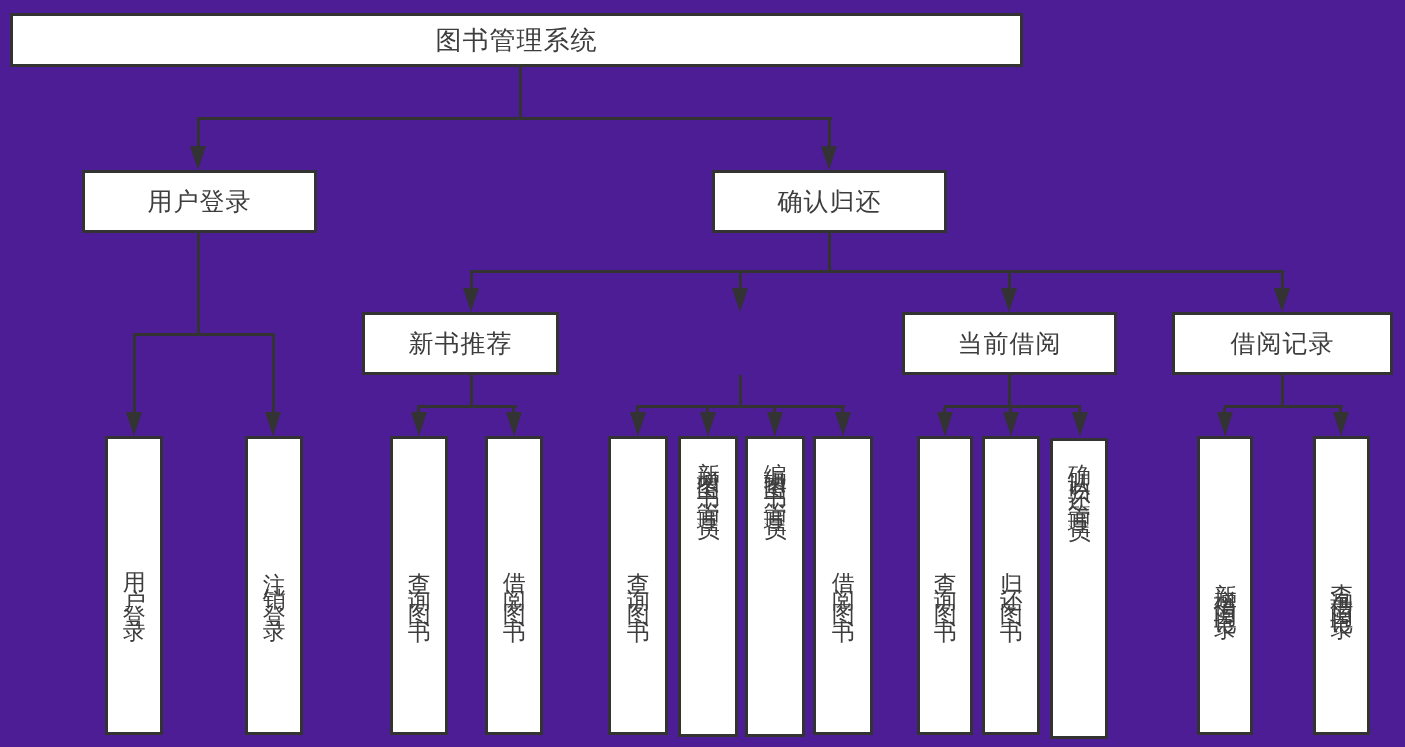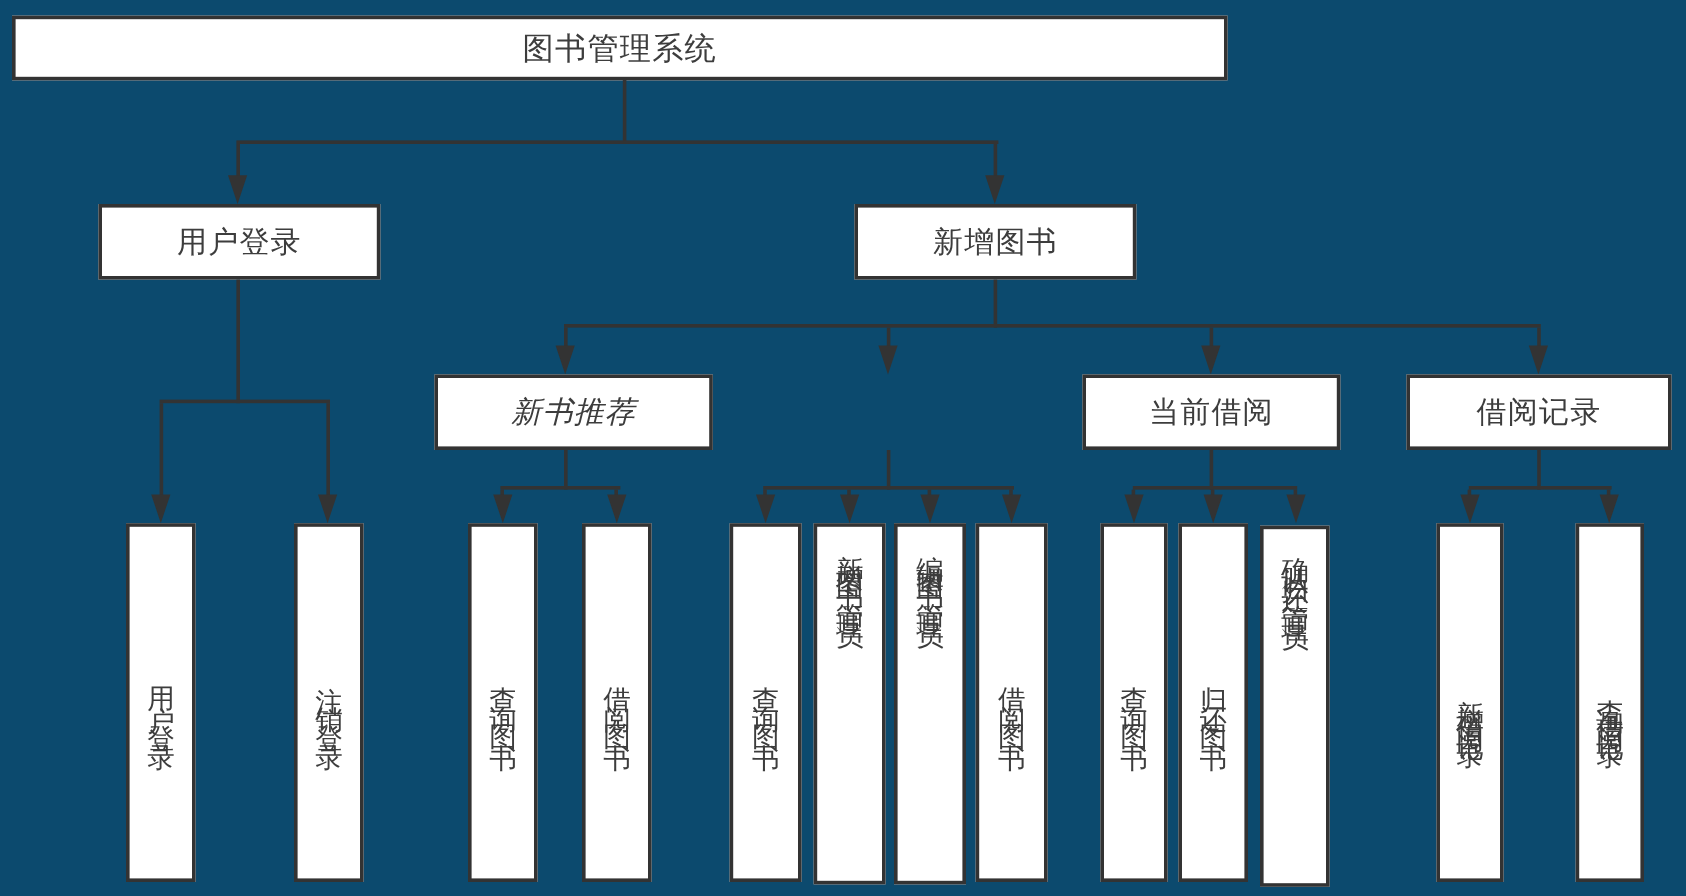--- a/index.html
+++ b/index.html
@@ -1,21 +1,21 @@
 <!DOCTYPE html>
 <html><head>
 <meta charset="utf-8">
 <style>
   html,body { margin:0; padding:0; }
   body { font-family: "Liberation Sans", sans-serif; background:#ffffff; }
   #canvas {
     position: relative;
     width: 1405px;
     height: 747px;
-    background: #0c4a6e;
+    background: #4c1d95;
     overflow: hidden;
   }
   .box {
     position: absolute;
     box-sizing: border-box;
     border: 3px solid #333333;
     background: #ffffff;
     display: flex;
     align-items: center;
     justify-content: center;
@@ -70,42 +70,42 @@
   <div class="hl" style="left:197px; top:117px; width:635px;"></div>
   <div class="vl" style="left:197px; top:120px; height:28px;"></div>
   <div class="ah" style="left:190px; top:146px;"></div>
   <div class="vl" style="left:828px; top:120px; height:28px;"></div>
   <div class="ah" style="left:821px; top:146px;"></div>
 
   <div class="box" style="left:82px; top:170px; width:235px; height:63px;">
     <span class="hlabel">用户登录</span>
   </div>
   <div class="box" style="left:712px; top:170px; width:235px; height:63px;">
-    <span class="hlabel">新增图书</span>
+    <span class="hlabel">确认归还</span>
   </div>
 
   <div class="vl" style="left:197px; top:233px; height:103px;"></div>
   <div class="hl" style="left:133px; top:333px; width:142px;"></div>
   <div class="vl" style="left:133px; top:336px; height:78px;"></div>
   <div class="ah" style="left:126px; top:412px;"></div>
   <div class="vl" style="left:272px; top:336px; height:78px;"></div>
   <div class="ah" style="left:265px; top:412px;"></div>
 
   <div class="vl" style="left:828px; top:233px; height:40px;"></div>
   <div class="hl" style="left:470px; top:270px; width:814px;"></div>
   <div class="vl" style="left:470px; top:273px; height:17px;"></div>
   <div class="ah" style="left:463px; top:288px;"></div>
   <div class="vl" style="left:739px; top:273px; height:17px;"></div>
   <div class="ah" style="left:732px; top:288px;"></div>
   <div class="vl" style="left:1008px; top:273px; height:17px;"></div>
   <div class="ah" style="left:1001px; top:288px;"></div>
   <div class="vl" style="left:1281px; top:273px; height:17px;"></div>
   <div class="ah" style="left:1274px; top:288px;"></div>
 
-  <div class="box" style="left:362px; top:312px; width:232px; height:63px;font-style:italic;">
+  <div class="box" style="left:362px; top:312px; width:197px; height:63px;">
     <span class="hlabel">新书推荐</span>
   </div>
   <div class="box" style="left:1172px; top:312px; width:221px; height:63px;">
     <span class="hlabel">借阅记录</span>
   </div>
   <div class="box" style="left:902px; top:312px; width:215px; height:63px;">
     <span class="hlabel">当前借阅</span>
   </div>
 
   <div class="vl" style="left:470px; top:375px; height:33px;"></div>

